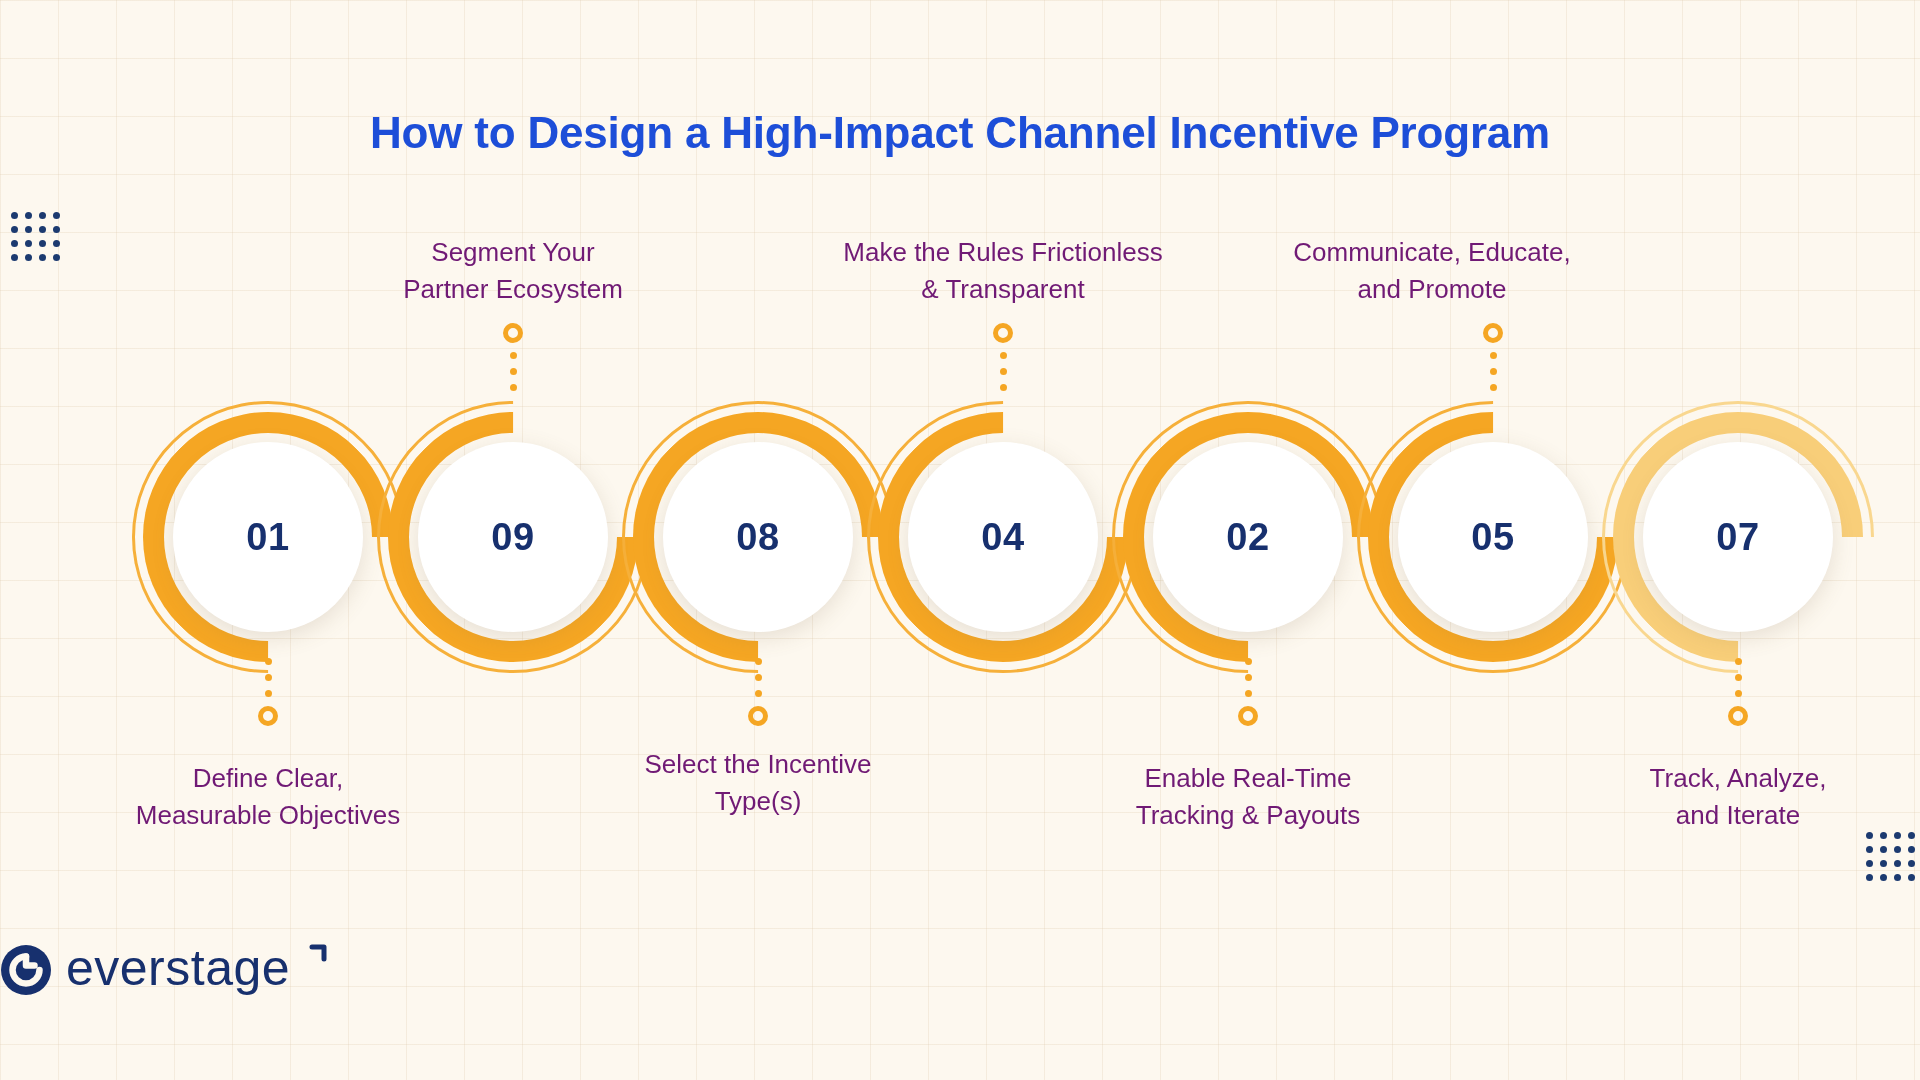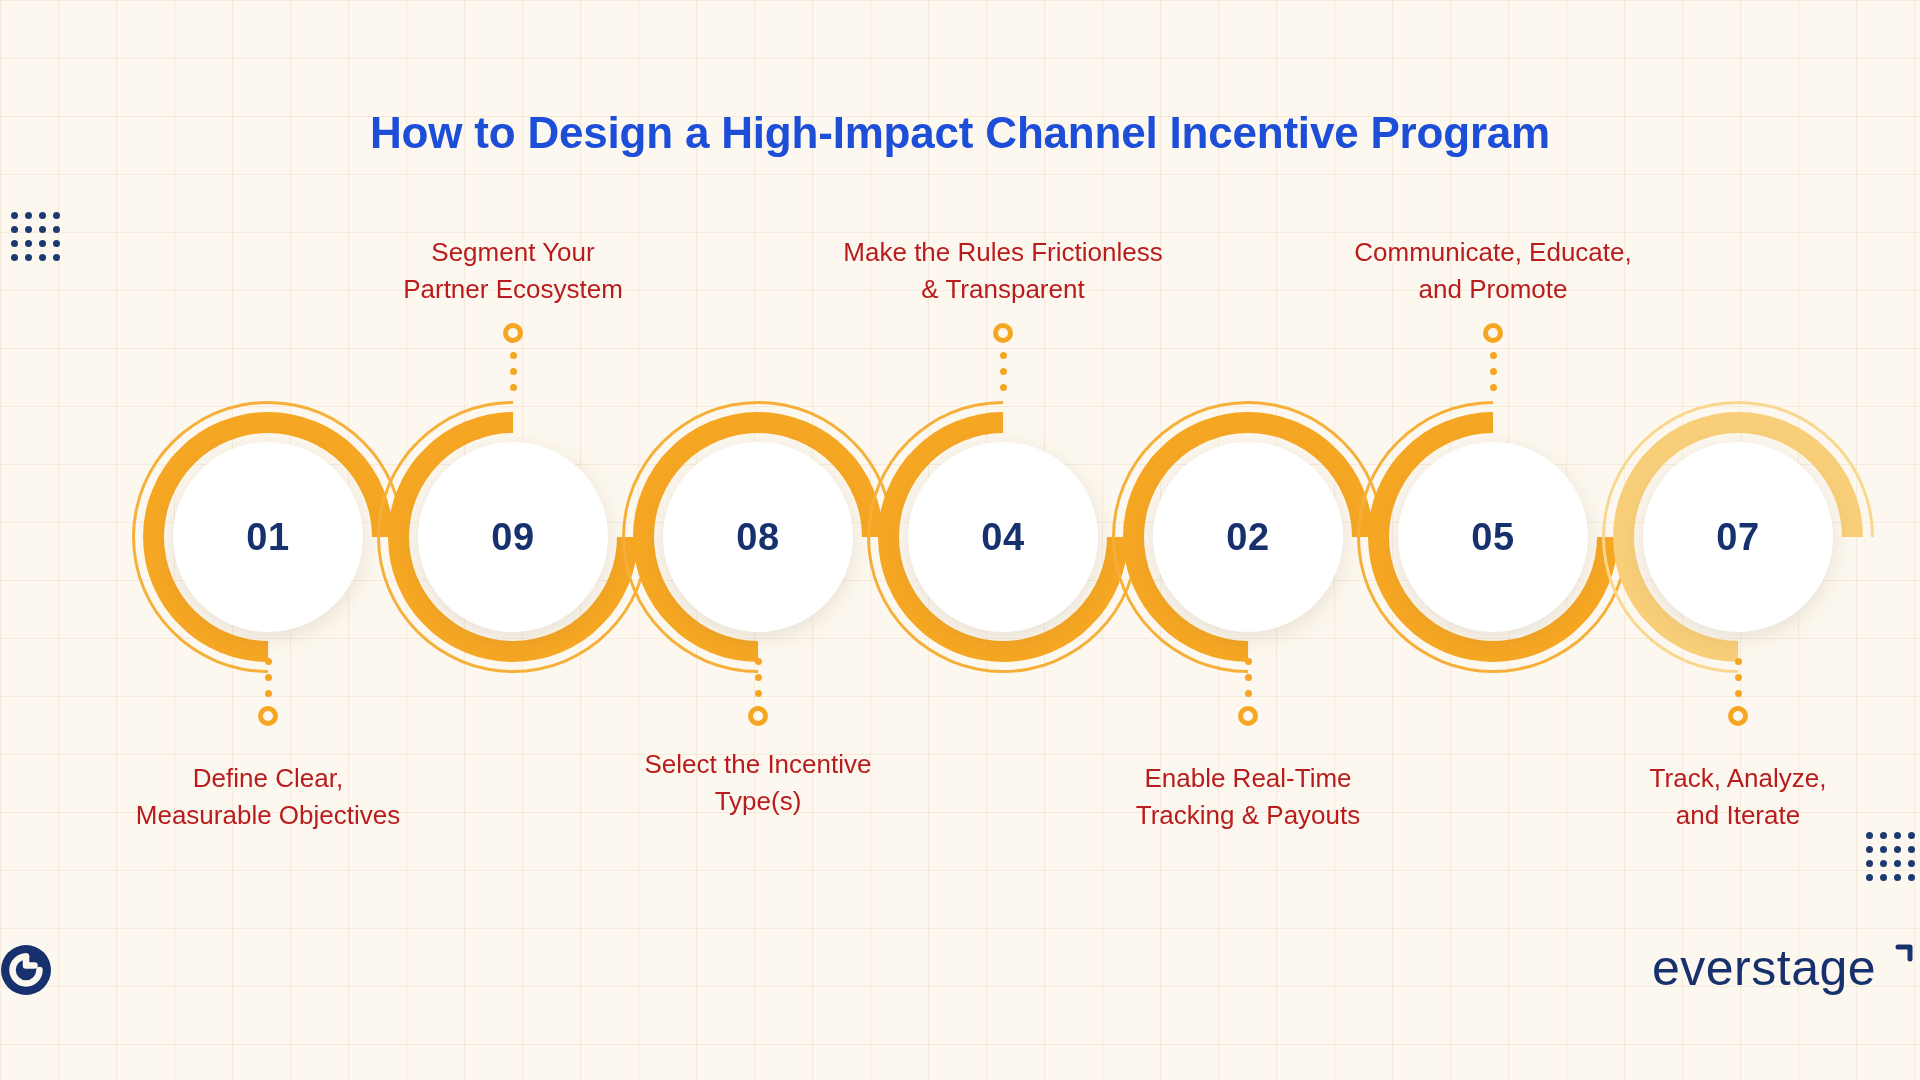--- a/index.html
+++ b/index.html
@@ -144,29 +144,29 @@
   }
   .connector.above { display:flex; flex-direction:column; align-items:center; gap:9px; }
   .connector.below { display:flex; flex-direction:column-reverse; align-items:center; gap:9px; }
 
   
   .caption {
     position:absolute;
     text-align:center;
     font-size:26px;
     line-height:1.42;
-    color:#b91c1c;
+    color:#701a75;
     white-space:pre-line;
   }
 
   
   #logo {
     position:absolute;
     left:0; top:938px; width:1920px;
-    display:flex; align-items:center; justify-content:space-between; gap:14px;
+    display:flex; align-items:center; justify-content:flex-start; gap:14px;
   }
   #logo-mark { display:block; }
   #logo-word { display:block; }
 </style>
 </head>
 <body>
 
 <div id="grid-bg"></div>
 
 <div class="dot-cluster" id="dots-top-left">
@@ -329,21 +329,21 @@
     <div class="pip"></div>
   </div>
 <div class="caption" style="width: 420px; left: 1038px; top: 760px;">Enable Real-Time
 Tracking &amp; Payouts</div>
 <div class="connector above" style="left: 1483px; top: 323px;">
     <div class="ring"></div>
     <div class="pip"></div>
     <div class="pip"></div>
     <div class="pip"></div>
   </div>
-<div class="caption" style="width: 420px; left: 1283px; top: 234px;">Communicate, Educate,
+<div class="caption" style="width: 420px; left: 1222px; top: 234px;">Communicate, Educate,
 and Promote</div>
 <div class="connector below" style="left: 1728px; top: 658px;">
     <div class="ring"></div>
     <div class="pip"></div>
     <div class="pip"></div>
     <div class="pip"></div>
   </div>
 <div class="caption" style="width: 420px; left: 1528px; top: 760px;">Track, Analyze,
 and Iterate</div>
 

